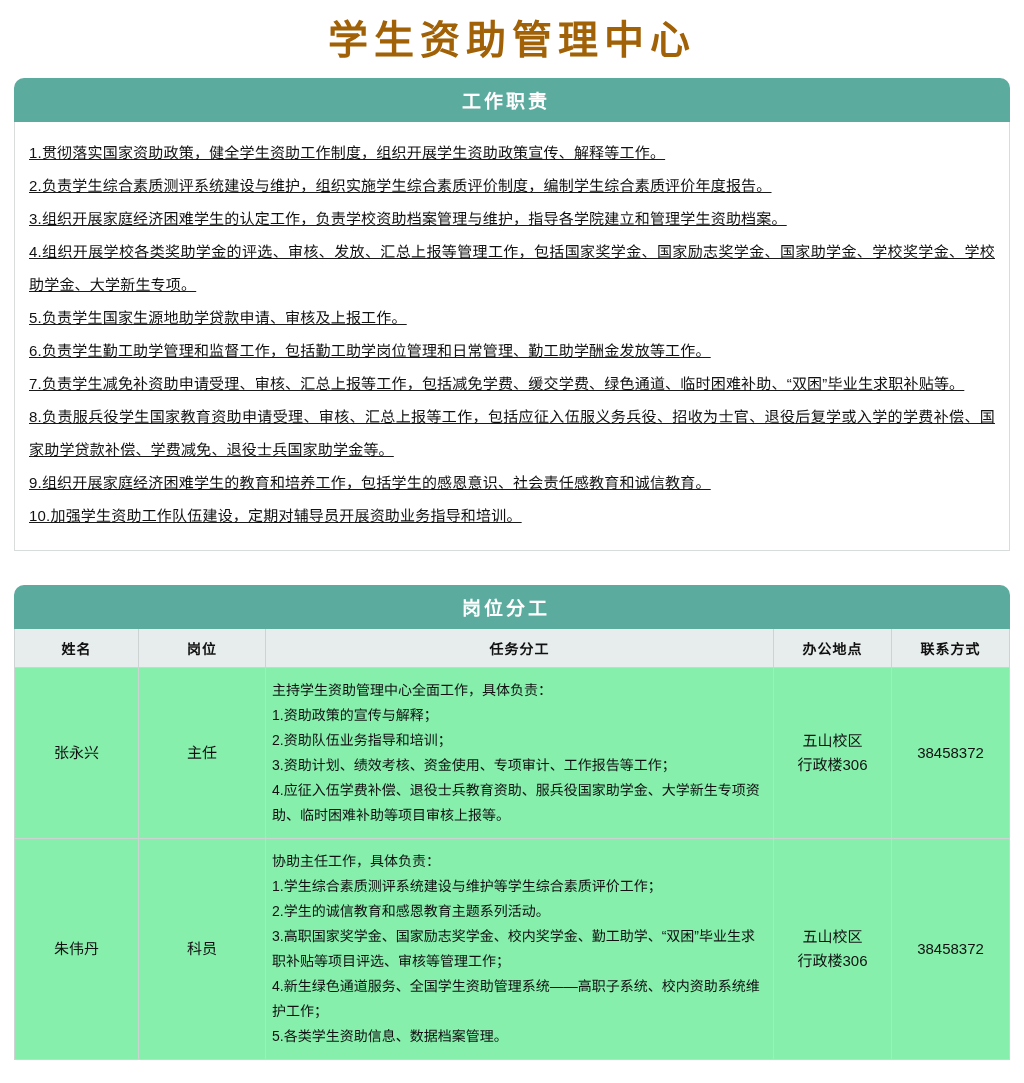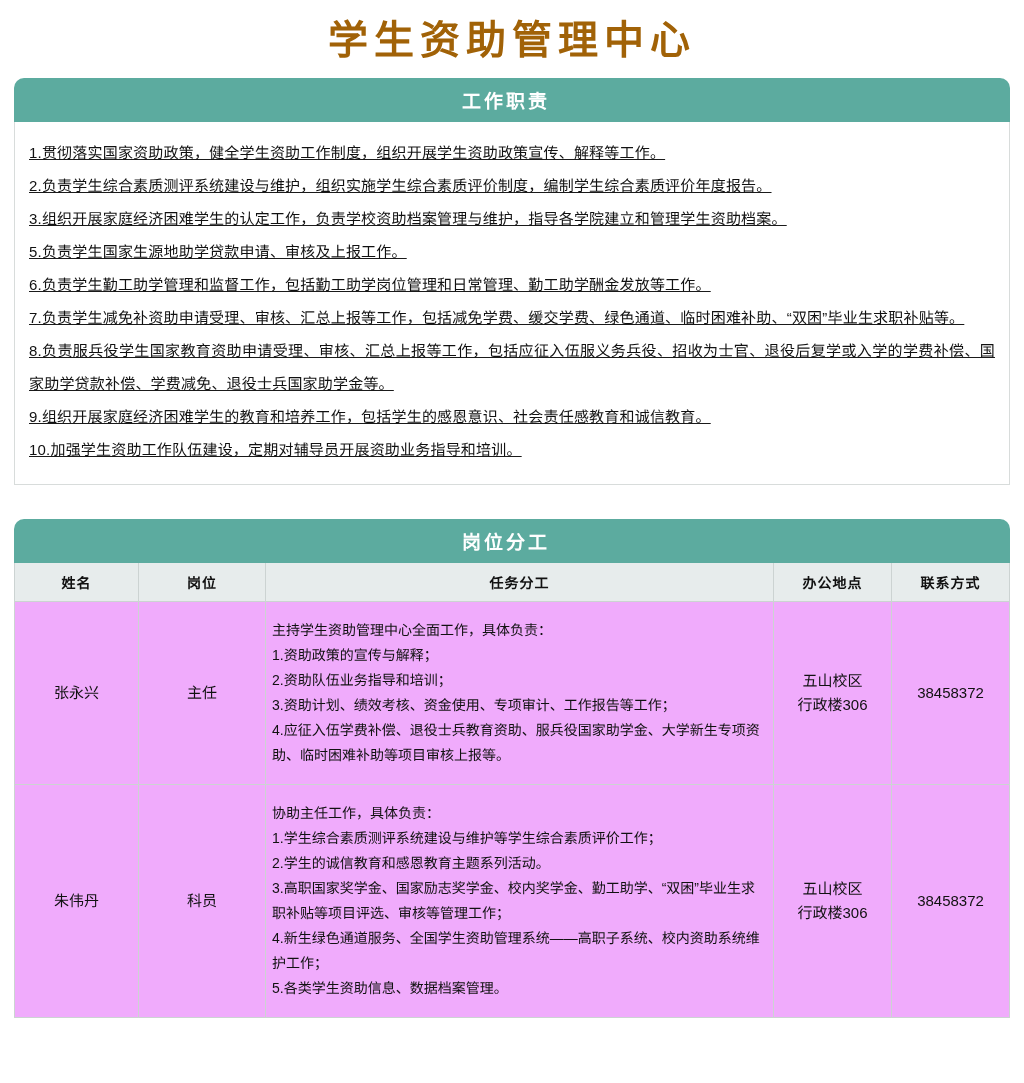--- a/index.html
+++ b/index.html
@@ -84,23 +84,23 @@
     color: #111111;
     font-size: 14px;
     font-weight: bold;
     text-align: center;
     padding: 9px 4px;
     border: 1px solid #ccd3d2;
     border-top: none;
     letter-spacing: 1px;
   }
   table.staff td {
-    background: #f0abfc;
+    background: #86efac;
     border: 1px solid #ccd3d2;
-    padding: 16px 6px;
+    padding: 10px 6px;
     vertical-align: middle;
     color: #111111;
   }
   td.c-name, td.c-post, td.c-office, td.c-contact {
     text-align: center;
     font-size: 15px;
     line-height: 24px;
   }
   td.c-task {
     text-align: left;
@@ -128,20 +128,21 @@
 
   <h1 class="page-title">学生资助管理中心</h1>
 
   <section class="section">
     <div class="banner">工作职责</div>
     <div class="card">
       <ul class="duty-list">
         <li>1.贯彻落实国家资助政策，健全学生资助工作制度，组织开展学生资助政策宣传、解释等工作。</li>
         <li>2.负责学生综合素质测评系统建设与维护，组织实施学生综合素质评价制度，编制学生综合素质评价年度报告。</li>
         <li>3.组织开展家庭经济困难学生的认定工作，负责学校资助档案管理与维护，指导各学院建立和管理学生资助档案。</li>
+        <li>4.组织开展学校各类奖助学金的评选、审核、发放、汇总上报等管理工作，包括国家奖学金、国家励志奖学金、国家助学金、学校奖学金、学校助学金、大学新生专项。</li>
         <li>5.负责学生国家生源地助学贷款申请、审核及上报工作。</li>
         <li>6.负责学生勤工助学管理和监督工作，包括勤工助学岗位管理和日常管理、勤工助学酬金发放等工作。</li>
         <li>7.负责学生减免补资助申请受理、审核、汇总上报等工作，包括减免学费、缓交学费、绿色通道、临时困难补助、“双困”毕业生求职补贴等。</li>
         <li>8.负责服兵役学生国家教育资助申请受理、审核、汇总上报等工作，包括应征入伍服义务兵役、招收为士官、退役后复学或入学的学费补偿、国家助学贷款补偿、学费减免、退役士兵国家助学金等。</li>
         <li>9.组织开展家庭经济困难学生的教育和培养工作，包括学生的感恩意识、社会责任感教育和诚信教育。</li>
         <li>10.加强学生资助工作队伍建设，定期对辅导员开展资助业务指导和培训。</li>
       </ul>
     </div>
   </section>
 

